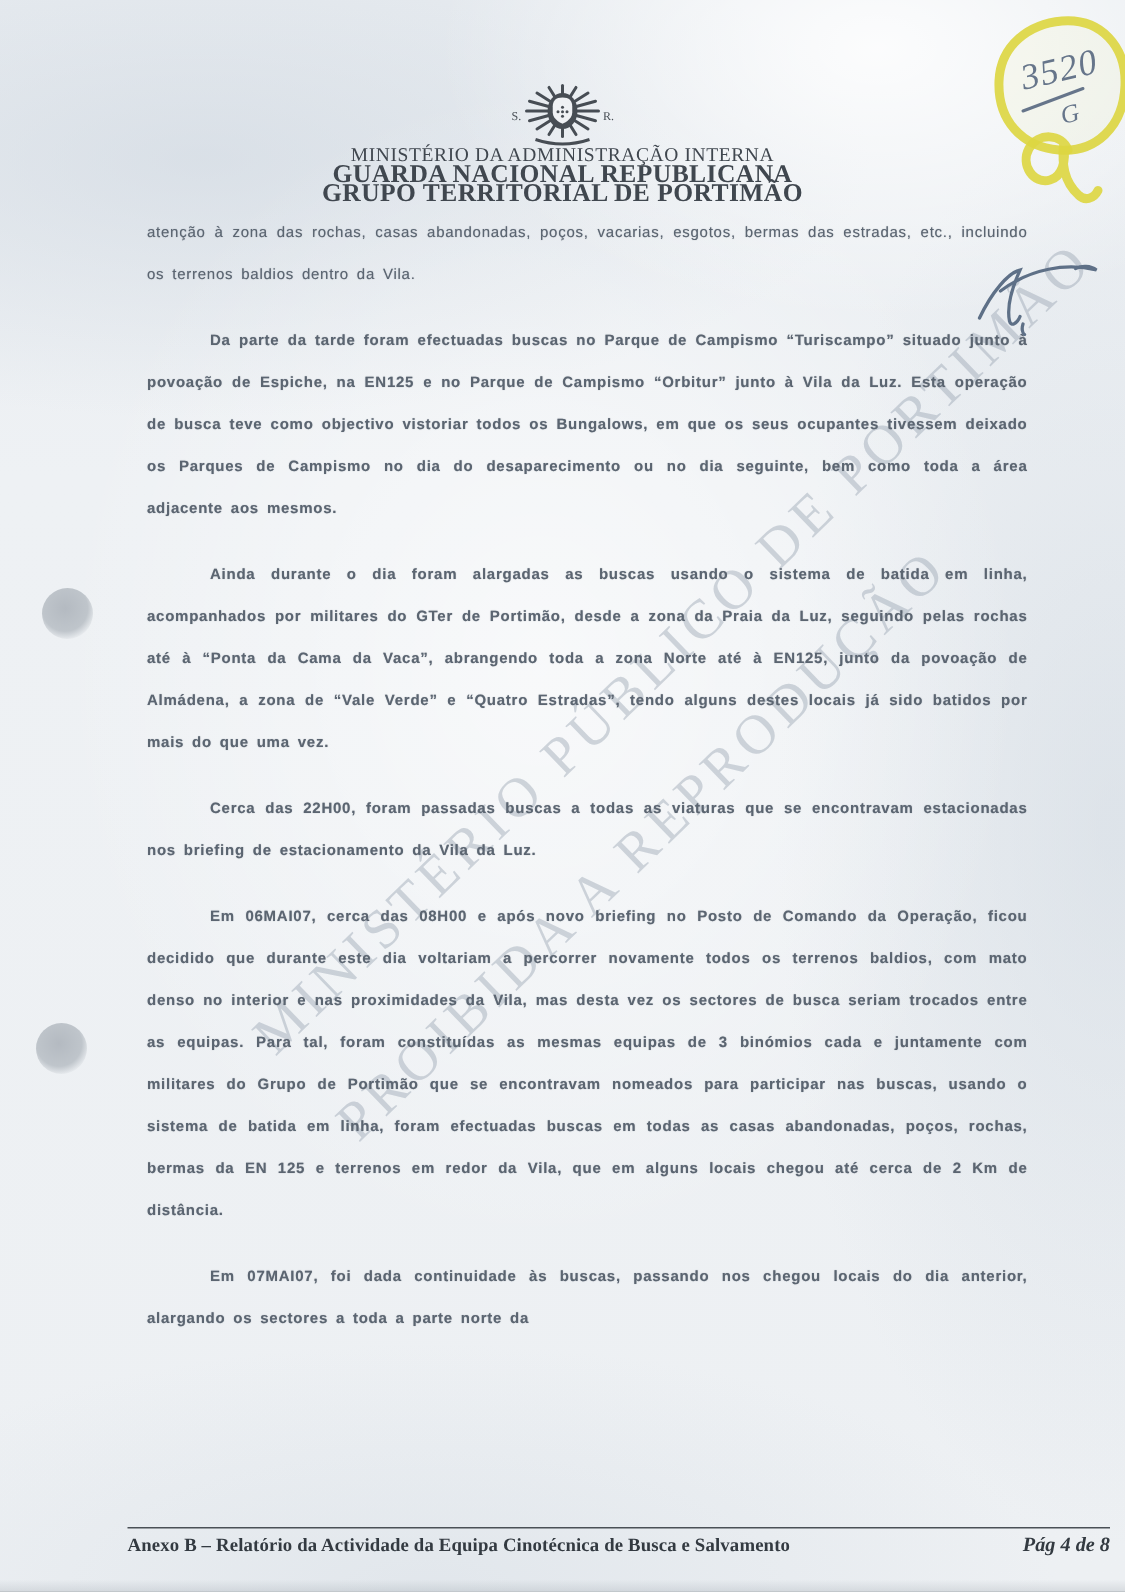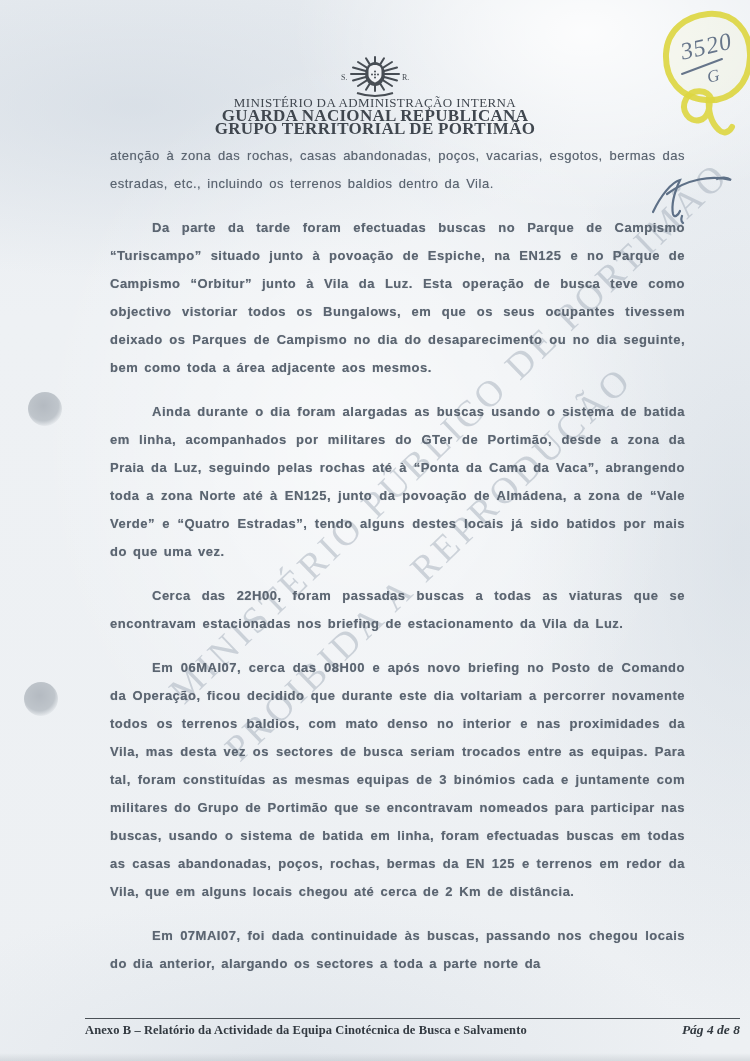--- a/index.html
+++ b/index.html
@@ -38,22 +38,22 @@
     transform:rotate(-44deg);transform-origin:left top;
     z-index:1;pointer-events:none;
     font-family:"Liberation Serif", serif;
     font-size:37px;line-height:80px;letter-spacing:4px;
     color:rgba(148,160,174,0.42);white-space:nowrap;
   }
 
   
   .content{position:absolute;left:98px;right:65px;top:142px;z-index:2;}
   .content p{
-    margin:0 0 16px 12px;
-    font-size:13px;line-height:28px;
+    margin:0 0 16px 0;
+    font-size:10px;line-height:28px;
     letter-spacing:0.5px;word-spacing:2px;
     text-align:justify;color:#5b6571;
     text-shadow:0 0 0.7px rgba(91,101,113,0.55);
   }
   .content p.ind{text-indent:42px;font-weight:bold;}
 
   
   .anno{position:absolute;z-index:3;}
   .circle-anno{left:660px;top:10px;}
   .yellow-a{left:676px;top:80px;}

